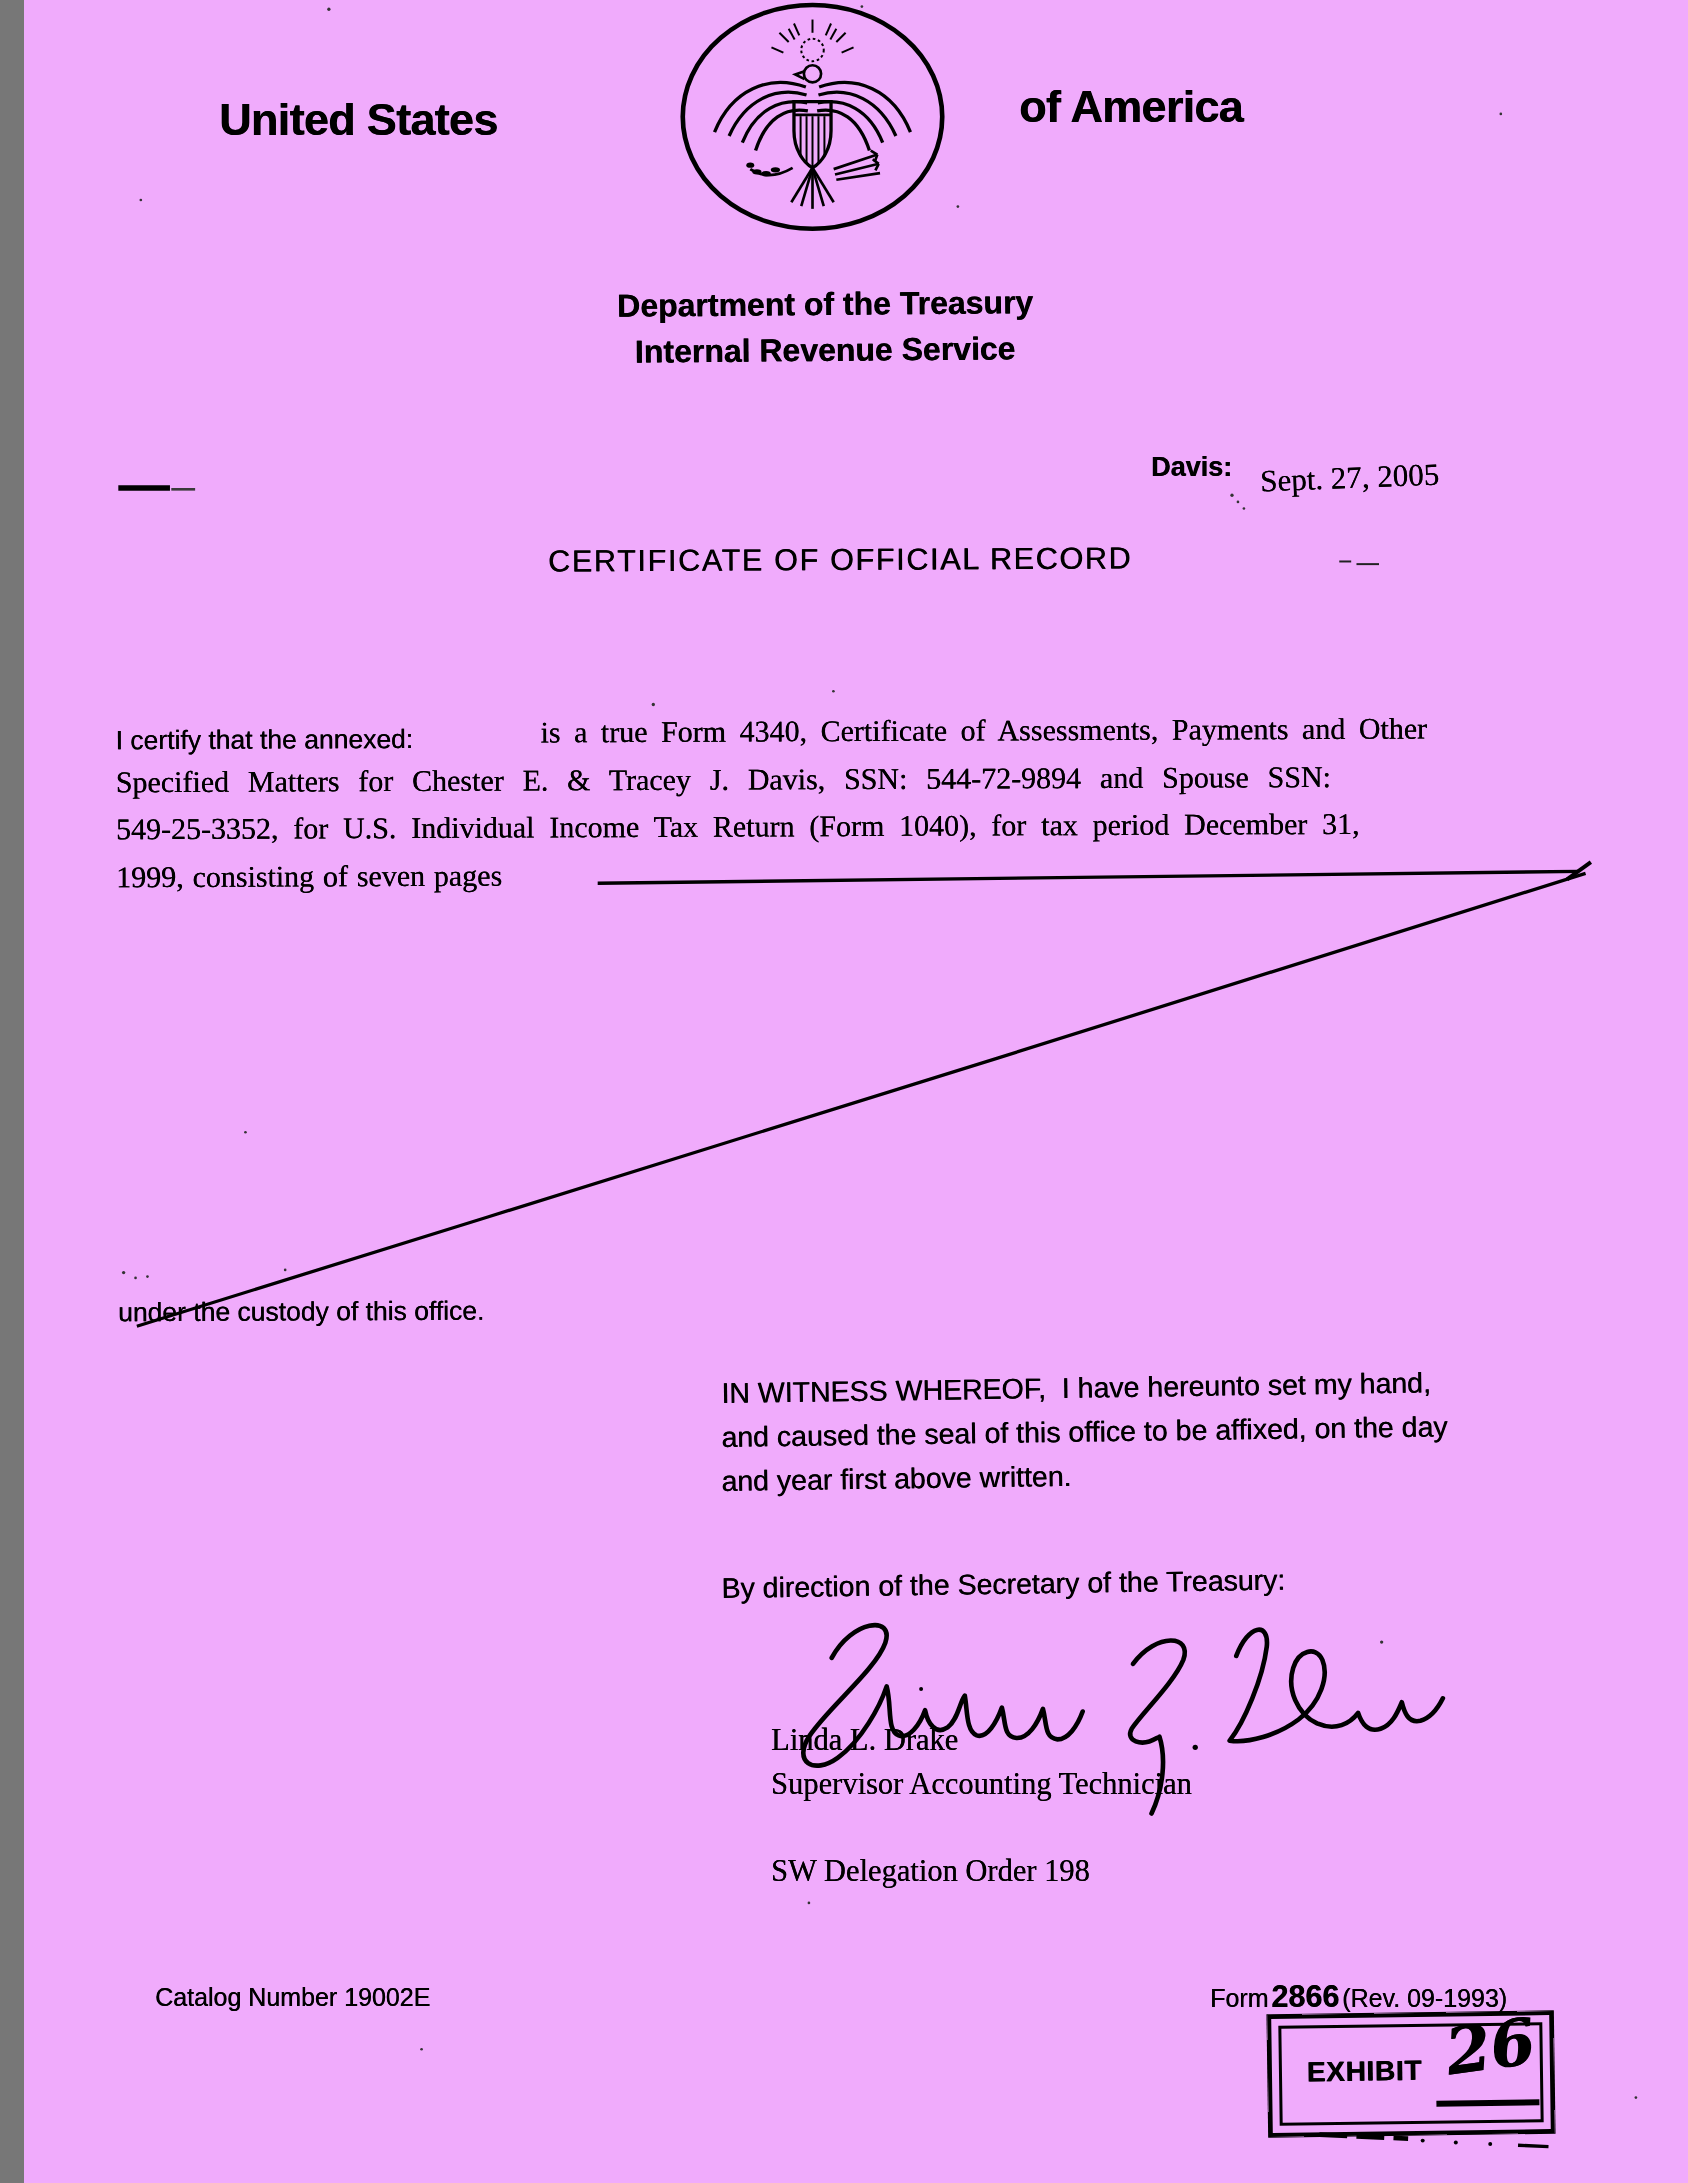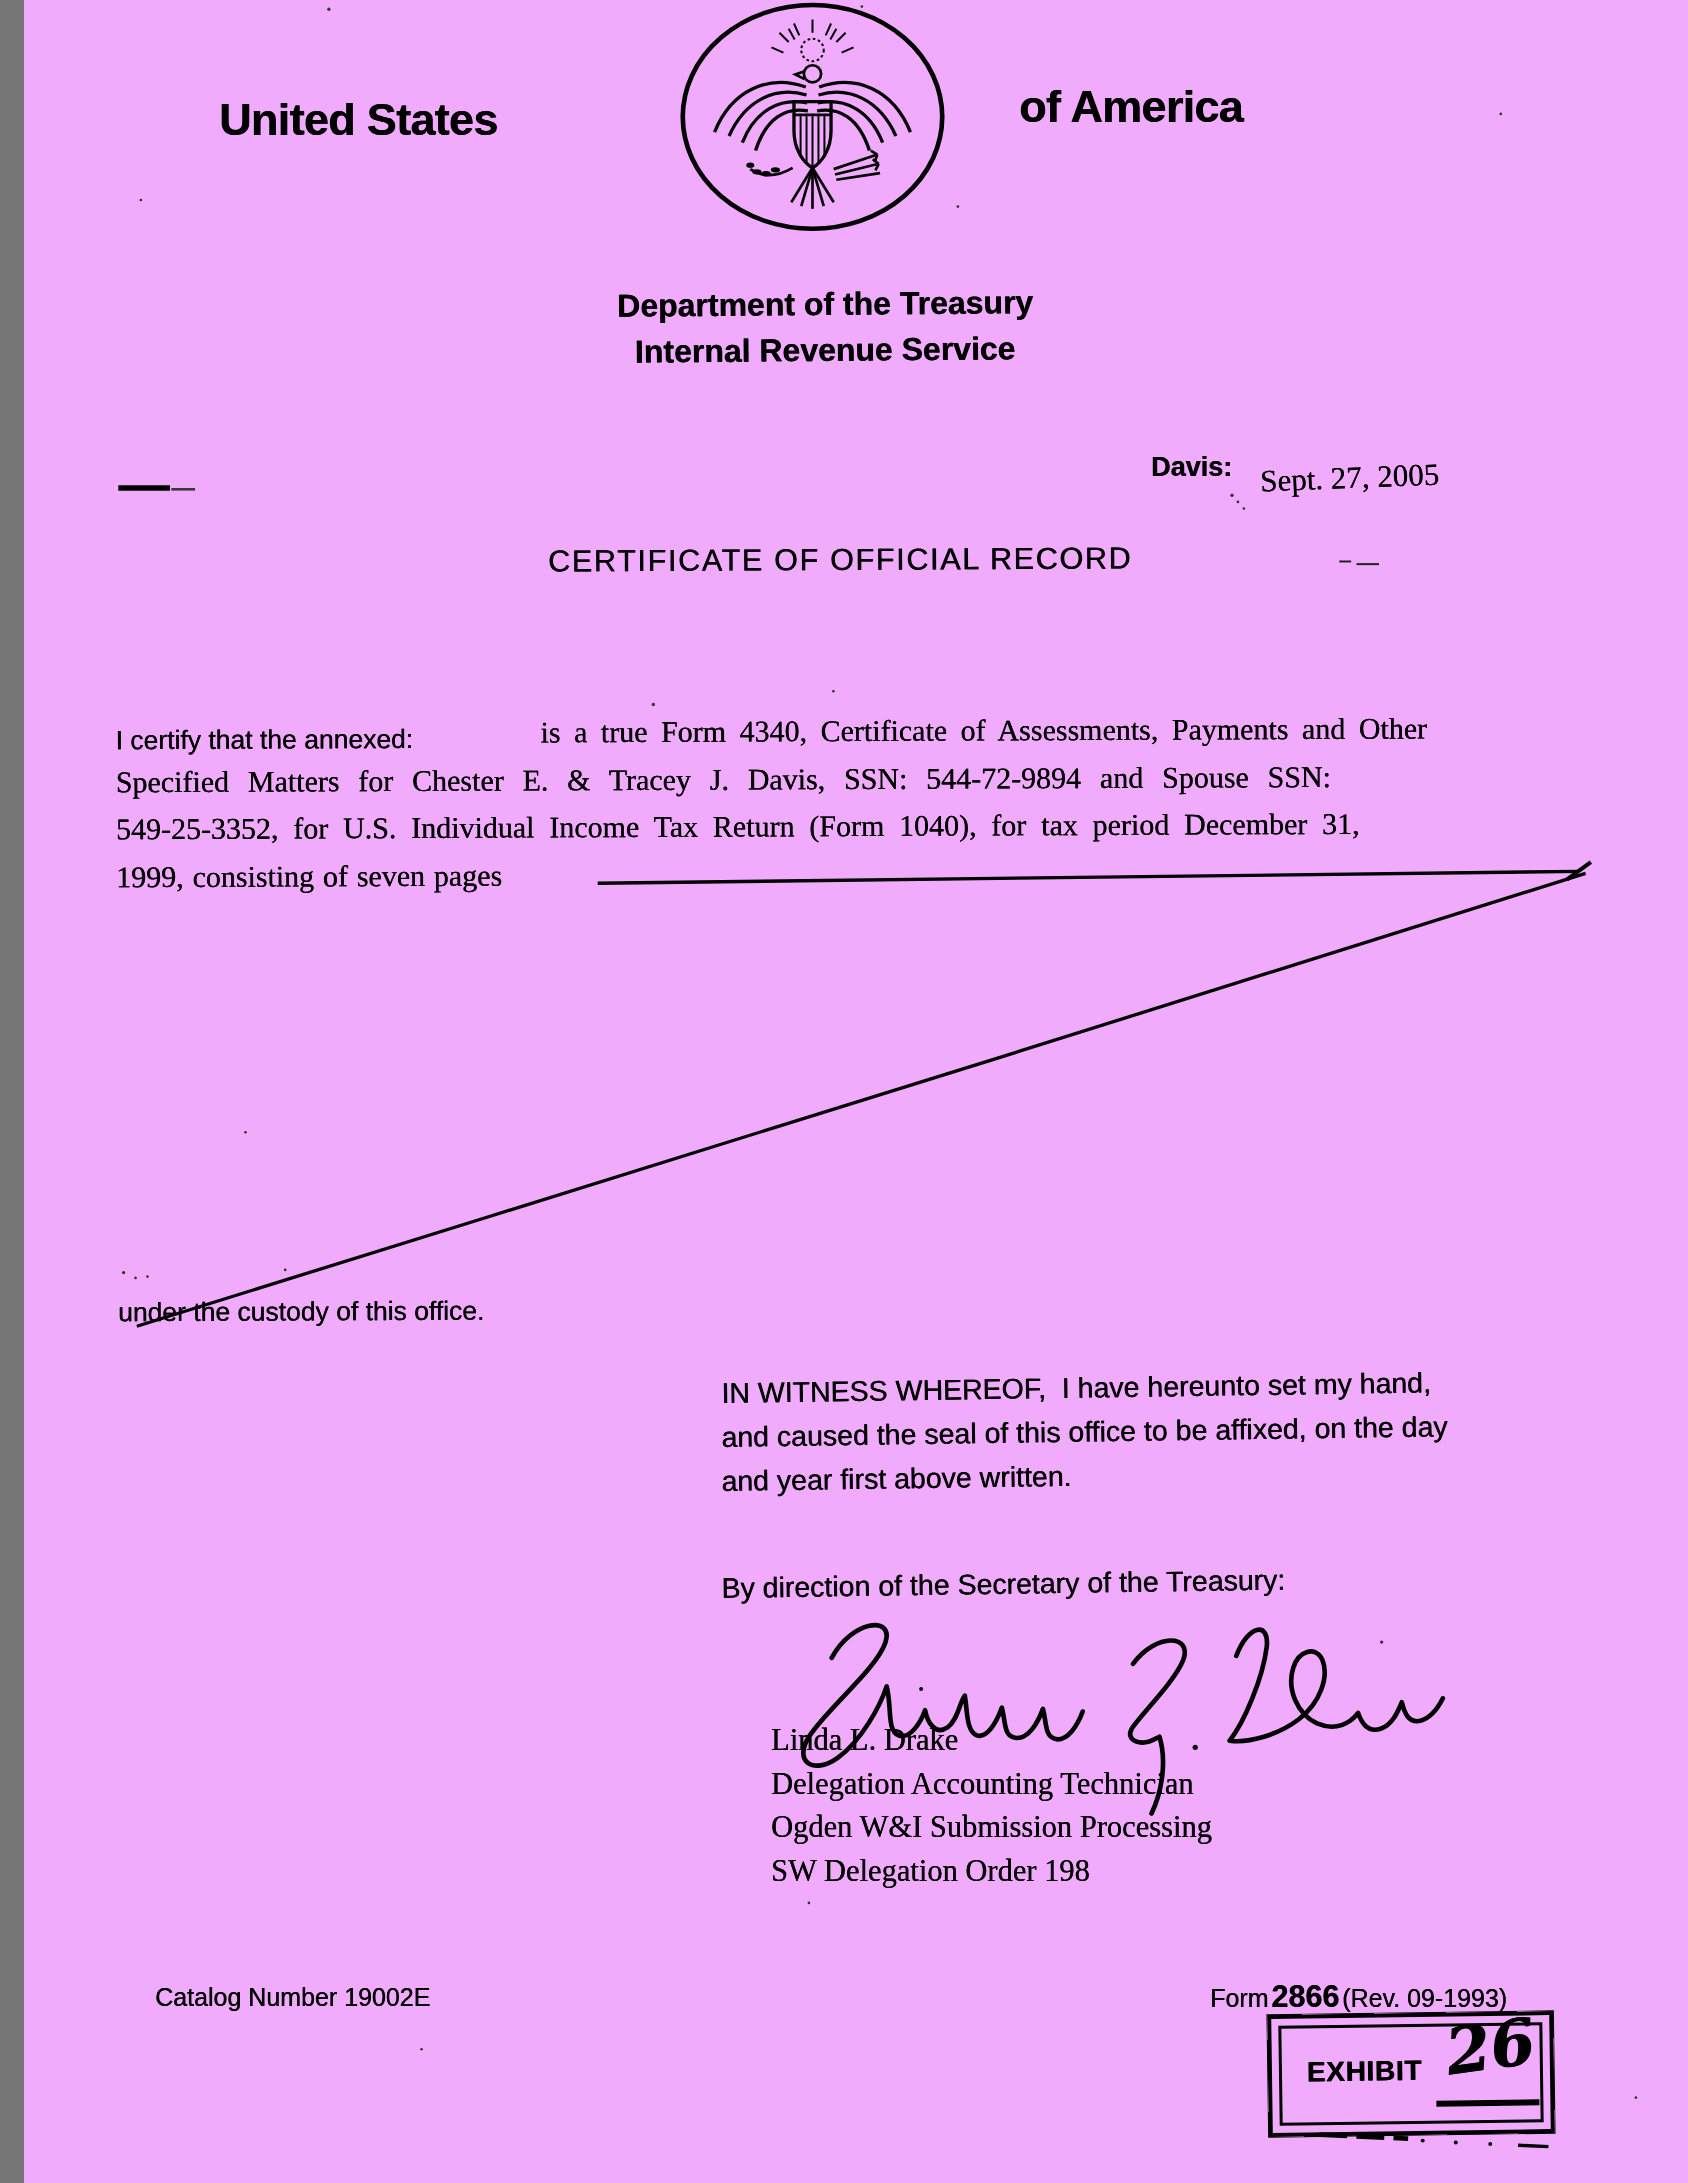--- a/index.html
+++ b/index.html
@@ -137,22 +137,21 @@
       <path d="M600,214 C610,246 606,292 588,330"></path>
       <circle cx="654" cy="230" r="4" fill="#000" stroke="none"></circle>
       <path d="M716,92 C734,44 766,40 762,78 C756,126 728,192 706,220 C734,224 778,212 810,188
                C844,162 856,122 846,98 C836,76 810,84 802,110 C792,142 808,180 838,194
                C866,206 888,194 900,178 C906,196 916,208 934,202 C952,196 960,176 966,162
                C970,178 976,194 994,190 C1012,185 1022,168 1028,156"></path>
     </svg>
   </div>
 
   <div class="abs sigline" style="left:747px;top:1723px;">Linda L. Drake</div>
-  <div class="abs sigline" style="left:747px;top:1767px;">Delegation Accounting Technician</div>
-  <div class="abs sigline" style="left:747px;top:1810px;">Ogden W&amp;I Submission Processing</div>
+  <div class="abs sigline" style="left:747px;top:1767px;">Supervisor Accounting Technician</div>
   <div class="abs sigline" style="left:747px;top:1854px;">SW Delegation Order 198</div>
 
   <div class="abs footer-sans" style="left:131px;top:1983px;">Catalog Number 19002E</div>
   <div class="abs" style="left:1186px;top:1979px;">
     <span class="footer-sans">Form</span>
     <span class="sans bold" style="font-size:30.5px;text-shadow:0.5px 0 0 #000;">2866</span>
     <span class="footer-sans">(Rev. 09-1993)</span>
   </div>
 
   <div id="stamp" class="abs">

